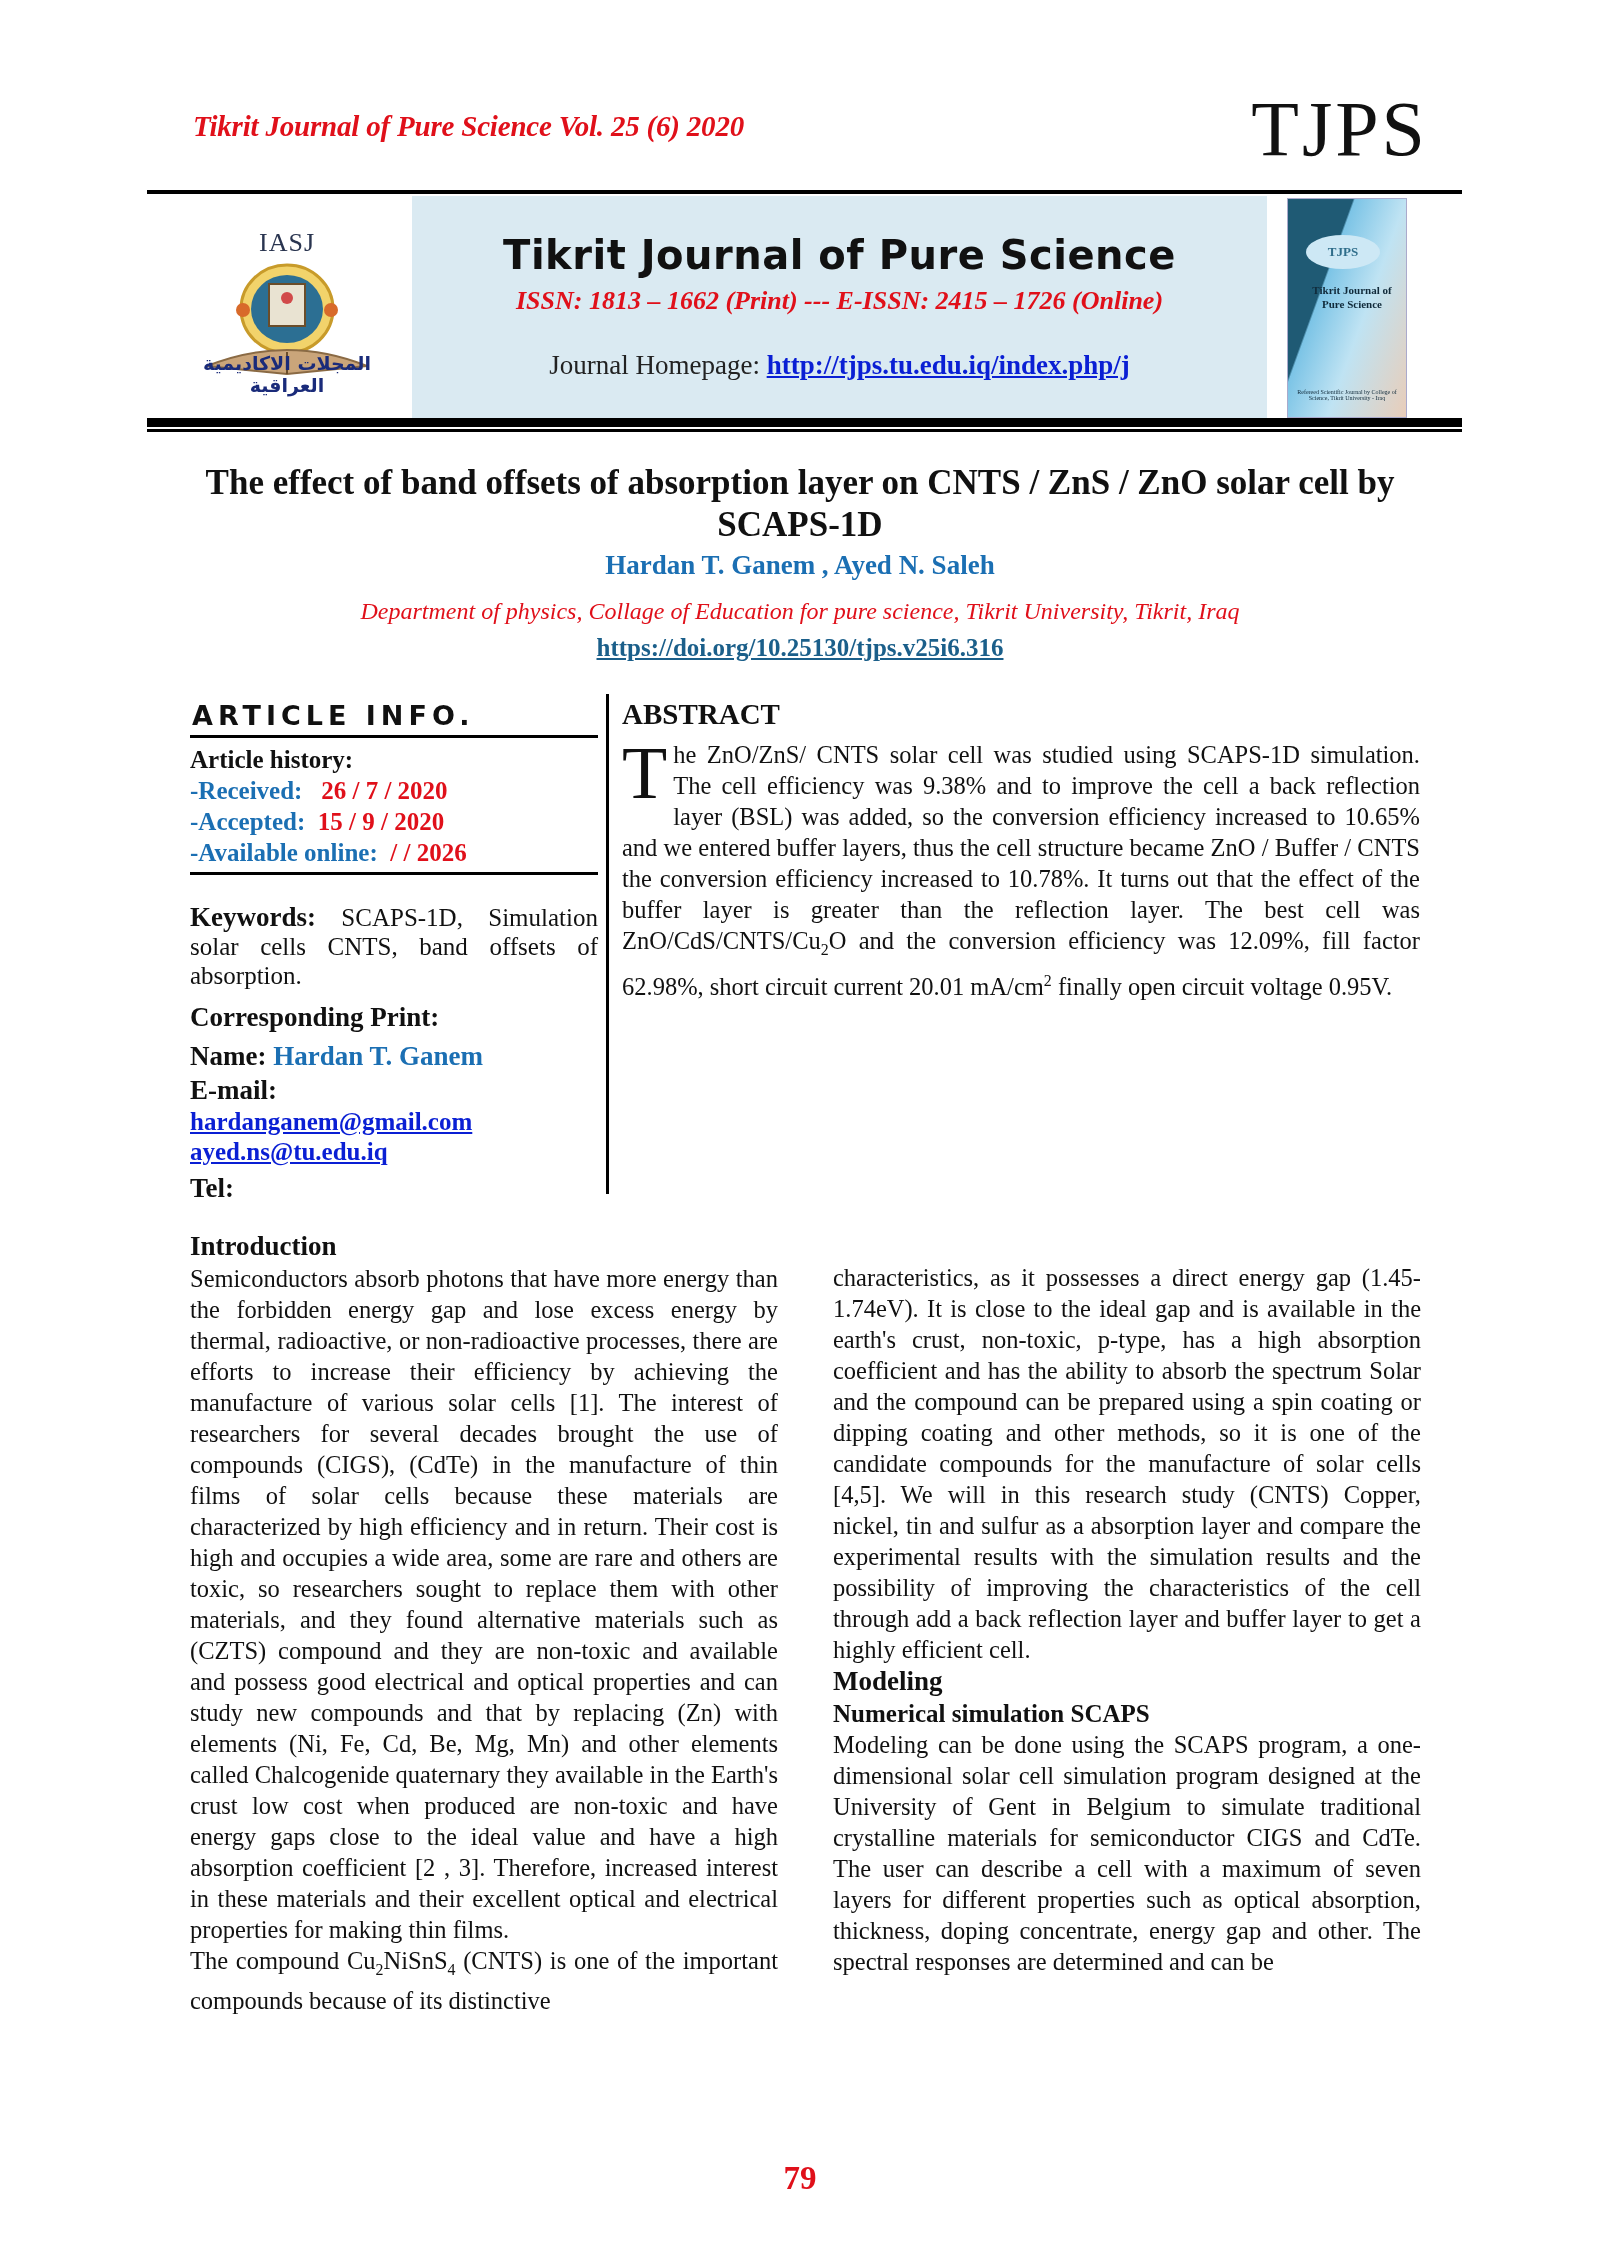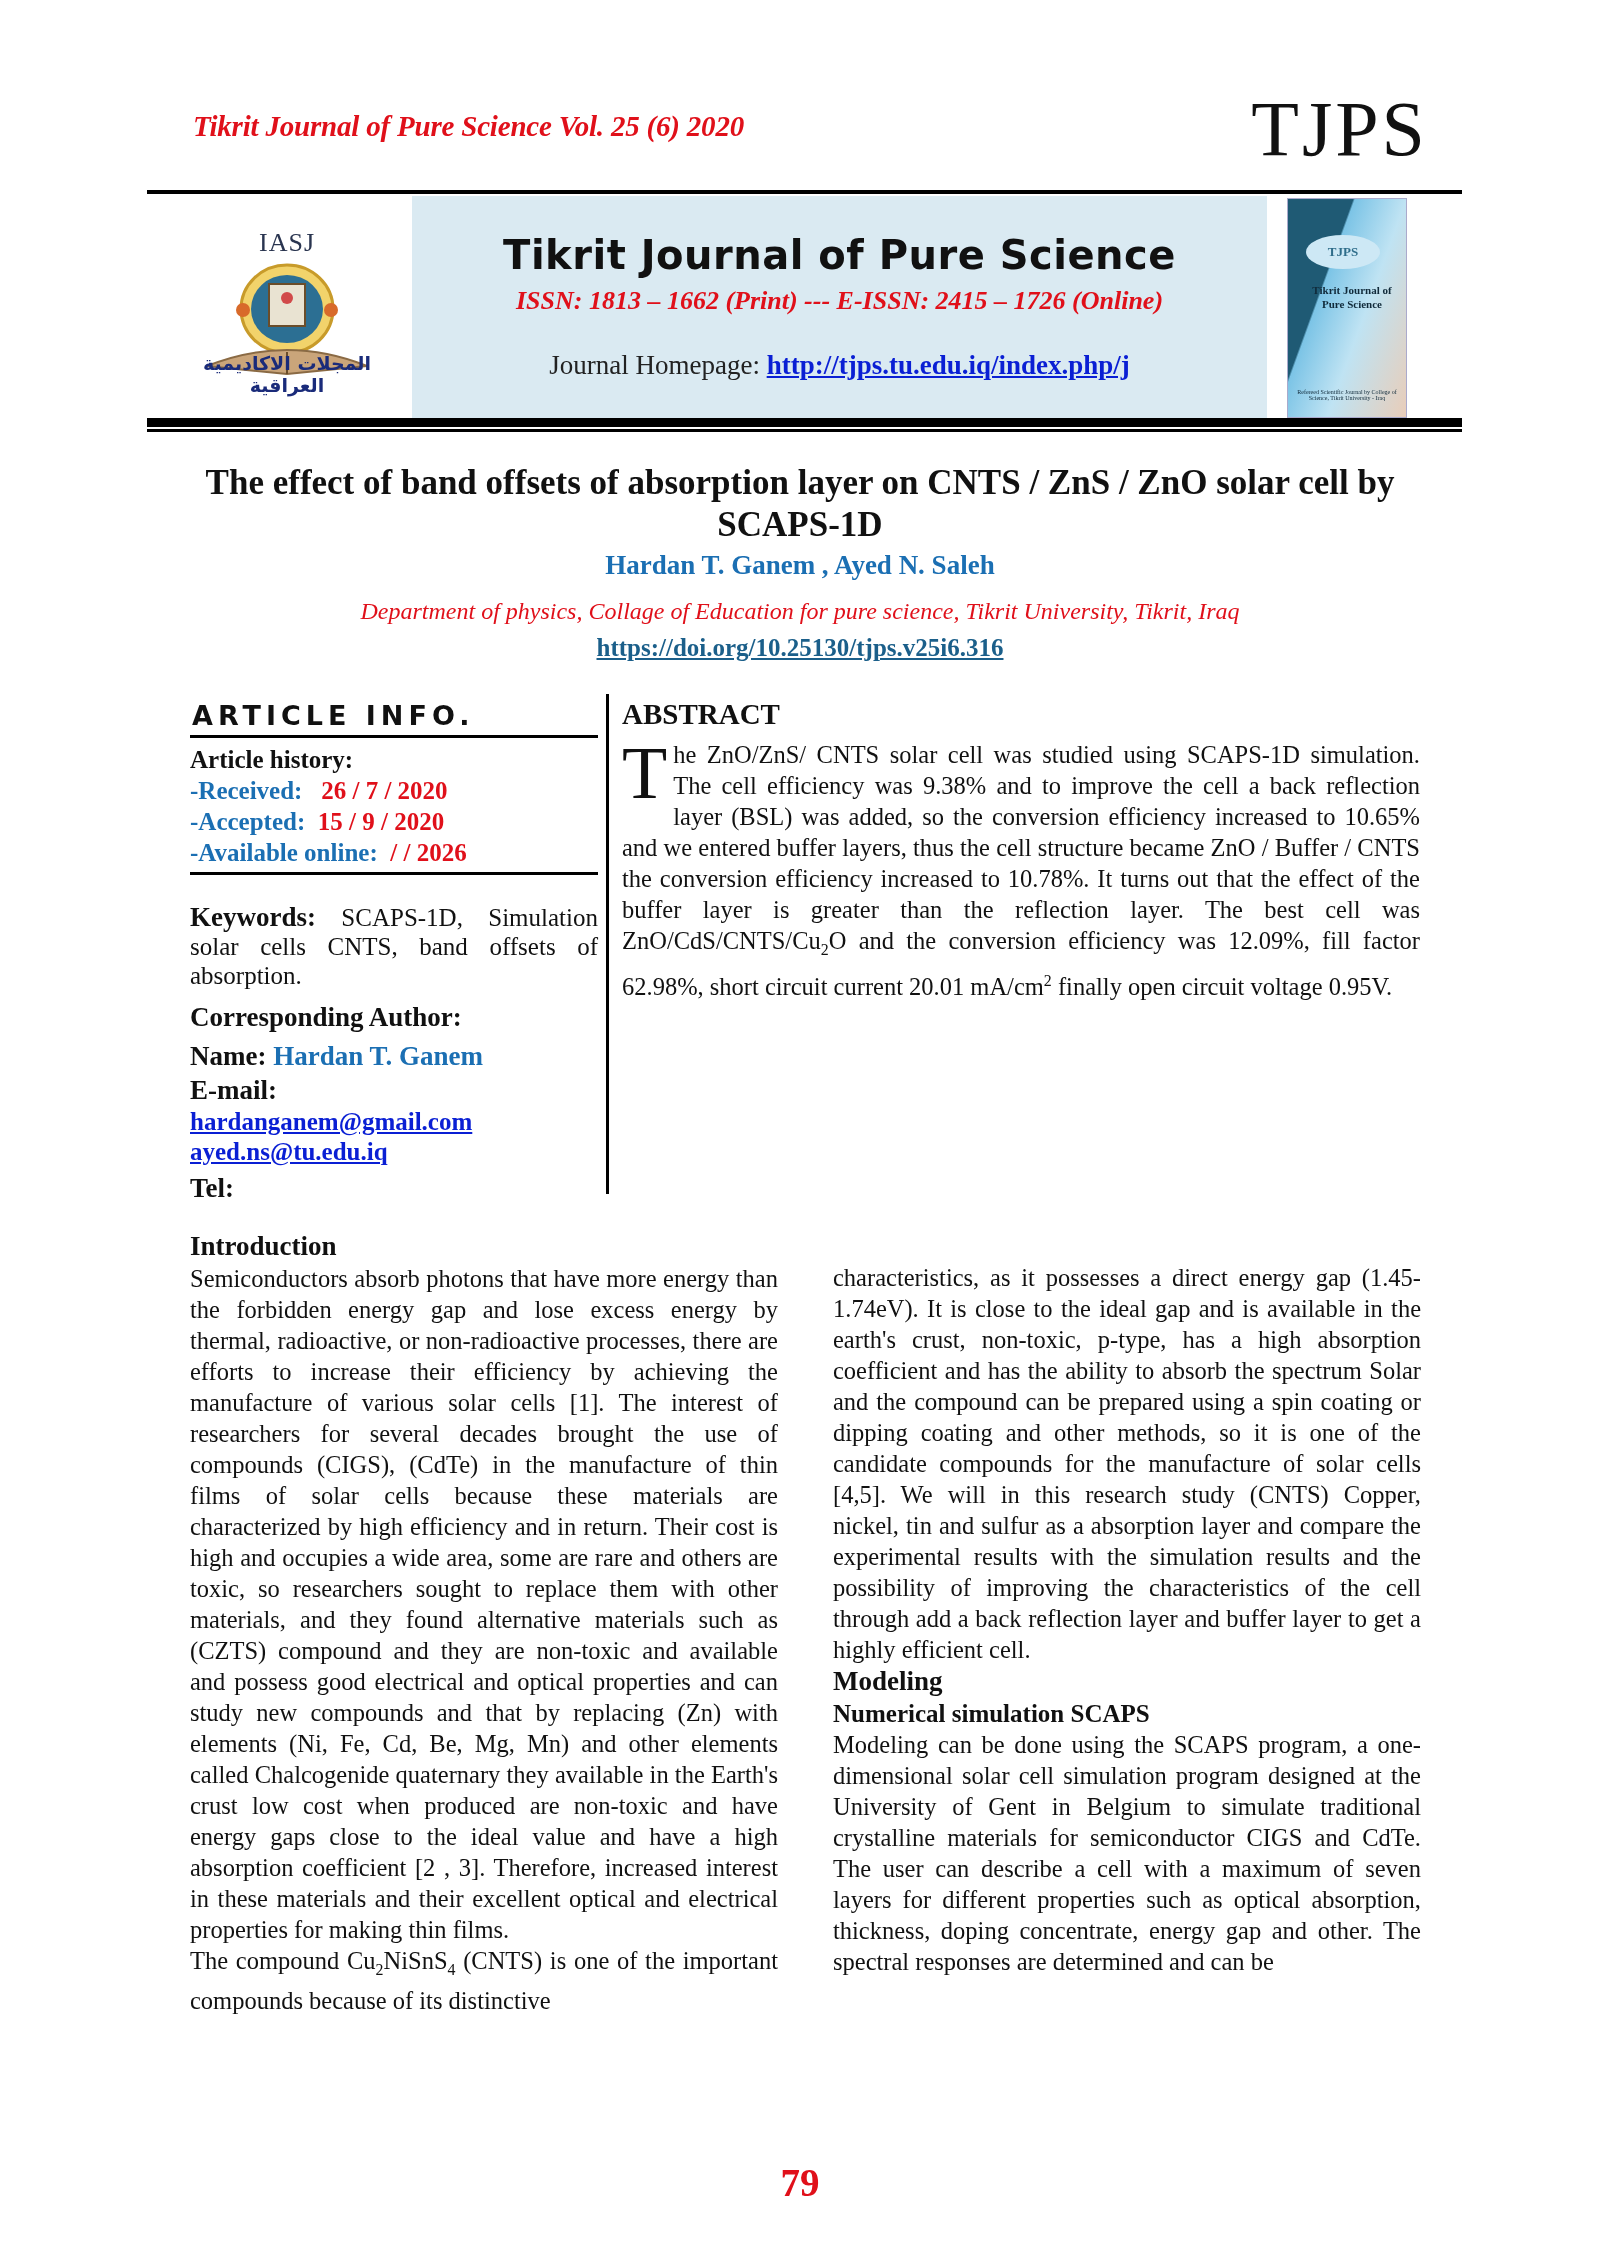--- a/index.html
+++ b/index.html
@@ -79,21 +79,21 @@
     
     .col { position: absolute; font-size: 24.5px; line-height: 31px; text-align: justify; }
     .col-left { left: 190px; top: 1230px; width: 588px; }
     .col-right { left: 833px; top: 1262px; width: 588px; }
     .sec-heading { font-weight: bold; font-size: 27px; line-height: 33px; }
     .sub-heading { font-weight: bold; font-size: 25px; line-height: 31px; }
     p { margin: 0; }
     sub, sup { font-size: 0.65em; }
 
     .page-number { position: absolute; left: 0; right: 0; top: 2160px; text-align: center;
-                   color: #e0101a; font-weight: bold; font-size: 39px; }
+                   color: #e0101a; font-weight: bold; font-size: 33px; }
   </style>
 </head>
 <body>
 
 <div class="running-head">Tikrit Journal of Pure Science Vol. 25 (6) 2020</div>
 <div class="tjps-mark">TJPS</div>
 
 <div class="rule-top"></div>
 <div class="banner">
   <div class="logo-box">
@@ -145,21 +145,21 @@
   </div>
   <div class="ai-line">
     <span class="ai-label-blue">-Available online:</span>&nbsp;
     <span class="ai-red">/   / 2026</span>
   </div>
   <div class="ai-rule"></div>
   <div class="kw-block">
     <span class="kw-label">Keywords:</span>
     <span>SCAPS-1D, Simulation solar cells CNTS, band offsets of absorption.</span>
   </div>
-  <div class="ca-title">Corresponding Author:</div>
+  <div class="ca-title">Corresponding Print:</div>
   <div class="ca-line" style="margin-top:6px;">
     <span>Name: </span><span class="ca-name">Hardan T. Ganem</span>
   </div>
   <div class="ca-line">E-mail:</div>
   <a class="email-link">hardanganem@gmail.com</a>
   <a class="email-link">ayed.ns@tu.edu.iq</a>
   <div class="ca-line" style="margin-top:4px;">Tel:</div>
 </div>
 <div class="vrule"></div>
 

